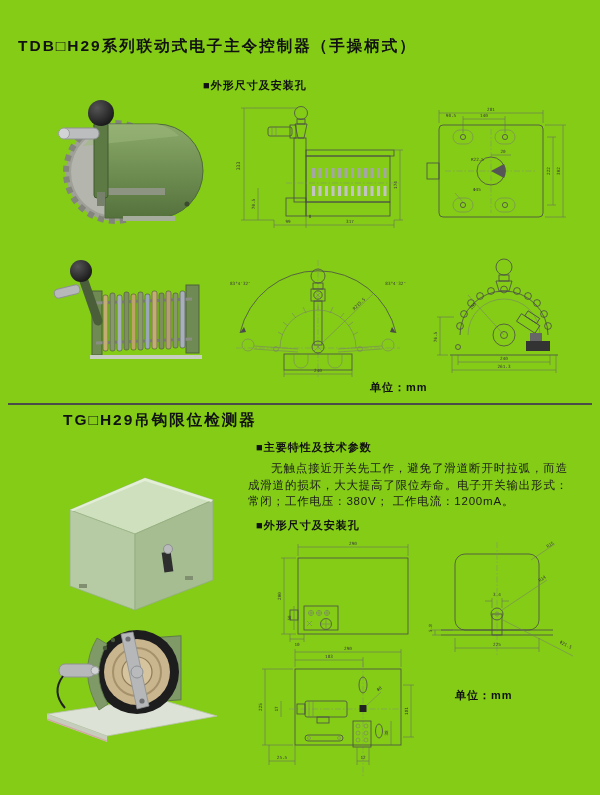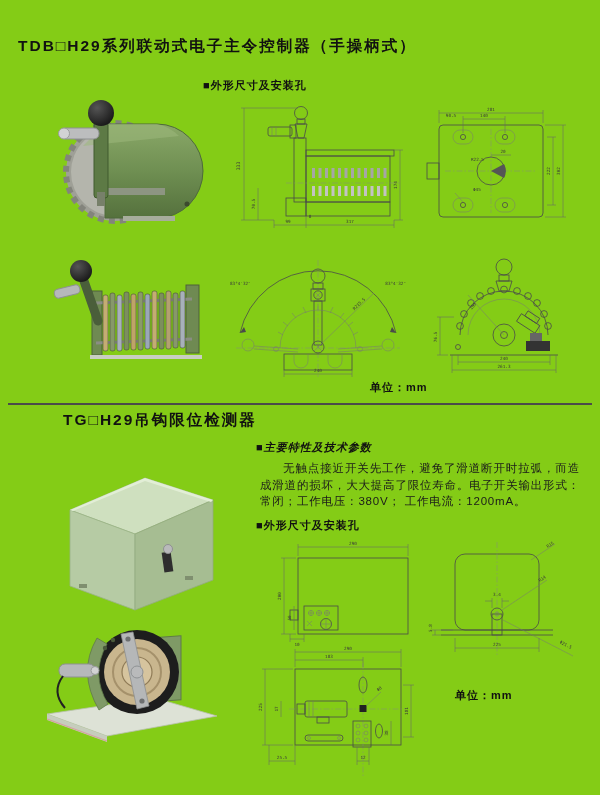--- a/index.html
+++ b/index.html
@@ -325,22 +325,22 @@
       <circle cx="102" cy="62" r="6" fill="#b9babb" stroke="#8f9294"></circle>
       <path d="M62,28 q-20,34 2,72 l9,-6 q-18,-30 -1,-60 z" fill="#7f9a66" stroke="#5f7a4a" stroke-width=".8"></path>
       <rect x="24" y="54" width="36" height="13" rx="6" fill="#b6b8ba" stroke="#8f9192"></rect>
       <circle cx="60" cy="60.5" r="4" fill="#d2d3d4" stroke="#9a9c9d"></circle>
       <path d="M28,66 q-12,16 2,32" fill="none" stroke="#222" stroke-width="2"></path>
       <circle cx="70" cy="38" r="2.2" fill="#4b5a3c"></circle>
         <circle cx="78" cy="30" r="2.2" fill="#4b5a3c"></circle>
     </svg>
   </div>
 
-  <div class="abs sub-head" style="left:256px;top:440px;font-style:italic;">■主要特性及技术参数</div>
-  <div class="abs para" style="left:260px;top:460px;width:320px;">无触点接近开关先工作，避免了滑道断开时拉弧，而造成滑道的损坏，大大提高了限位寿命。电子开关输出形式：常闭；工作电压：380V； 工作电流：1200mA。</div>
+  <div class="abs sub-head" style="left:256px;top:440px;">■主要特性及技术参数</div>
+  <div class="abs para" style="left:248px;top:460px;width:320px;">无触点接近开关先工作，避免了滑道断开时拉弧，而造成滑道的损坏，大大提高了限位寿命。电子开关输出形式：常闭；工作电压：380V； 工作电流：1200mA。</div>
 
   <div class="abs sub-head" style="left:256px;top:518px;">■外形尺寸及安装孔</div>
 
   <div class="abs" style="left:258px;top:538px;">
     <svg width="165" height="112" viewBox="0 0 165 112">
       <rect x="40" y="20" width="110" height="76" class="geo"></rect>
       <line x1="40" y1="9" x2="150" y2="9" class="dim"></line>
         <line x1="40" y1="6" x2="40" y2="18" class="dim"></line>
         <line x1="150" y1="6" x2="150" y2="18" class="dim"></line>
       <text class="dts" x="95" y="7" text-anchor="middle">290</text>

